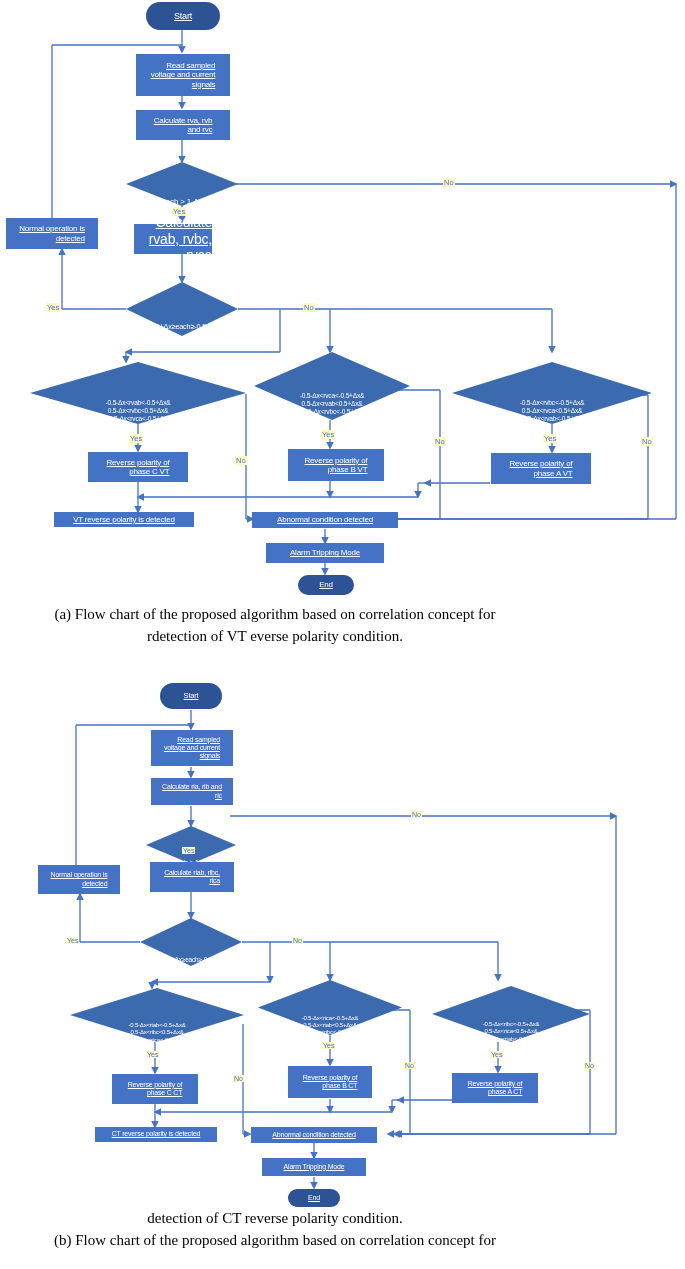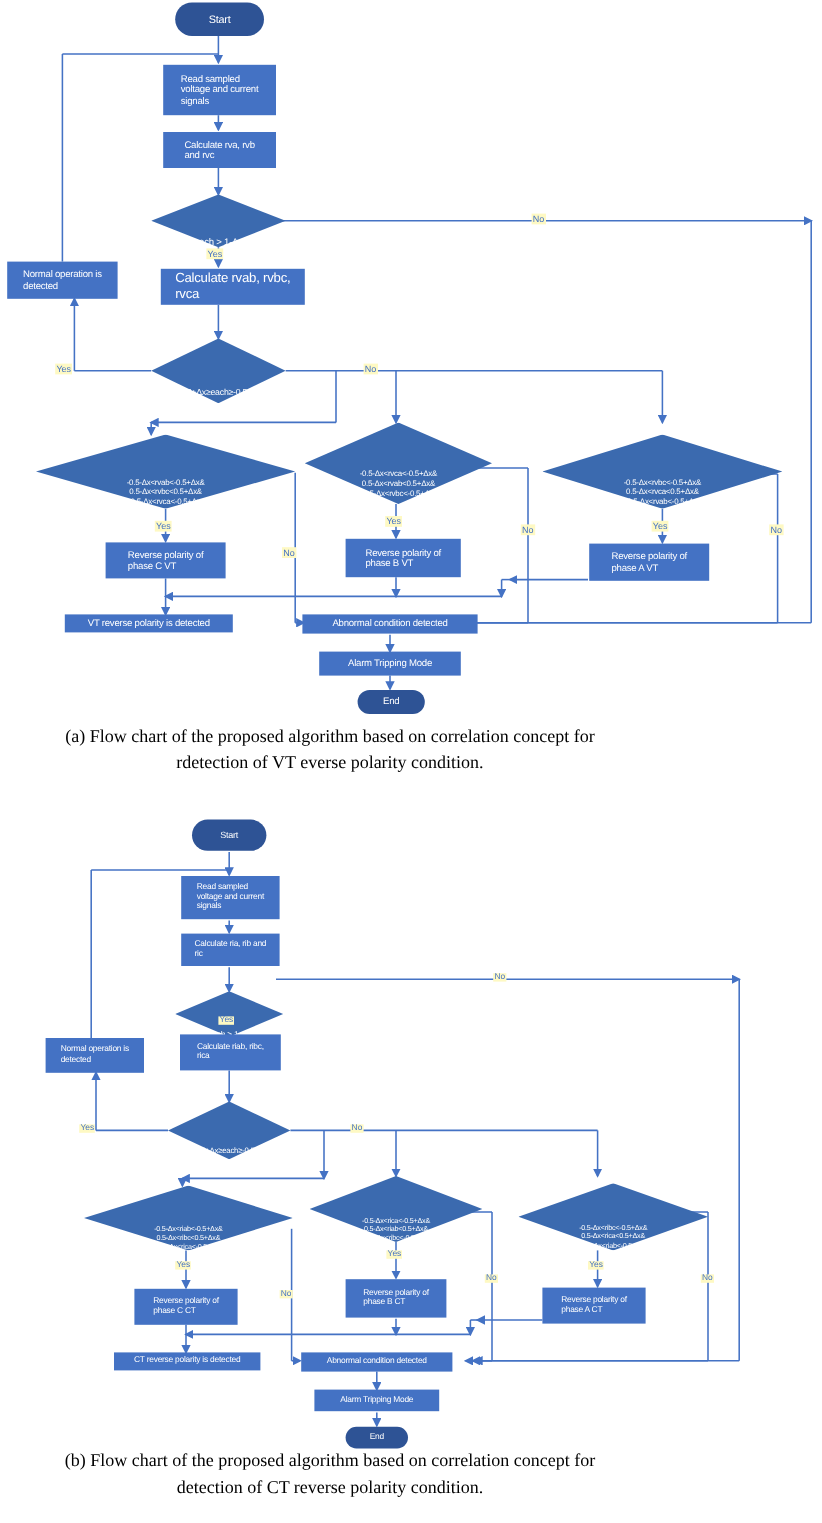--- a/index.html
+++ b/index.html
@@ -17,25 +17,26 @@
   .fc{position:absolute;left:0;top:0;width:685px;height:100%;}
   .fc svg{position:absolute;left:0;top:0;}
 
   
   .node{
     position:absolute;
     box-sizing:border-box;
     display:flex;
     align-items:center;
     justify-content:center;
-    text-align:left;
+    text-align:right;
     color:#ffffff;
     line-height:1.18;
     white-space:pre-line;
     letter-spacing:-0.2px;
+    text-decoration:underline;
   }
   .proc{
     background:#4472C4;
   }
   .term{
     background:#2E5395;
     border-radius:999px;
   }
   .diamond-wrap{position:absolute;}
   .diamond-wrap .dshape{
@@ -160,21 +161,21 @@
 and rvc</div>
 
     <div class="diamond-wrap" style="left:126px;top:162px;width:112px;height:44px;">
       <div class="dshape"></div>
       <div class="dtext" style="font-size:8px;">each &gt; 1-Δy</div>
     </div>
 
     <div class="node proc" style="left:6px;top:218px;width:92px;height:31px;font-size:8px;">Normal operation is
 detected</div>
 
-    <div class="node proc" style="left:134px;top:224px;width:120px;height:30px;font-size:11px;">Calculate rvab, rvbc,
+    <div class="node proc" style="left:134px;top:224px;width:78px;height:30px;font-size:14px;">Calculate rvab, rvbc,
 rvca</div>
 
     <div class="diamond-wrap" style="left:126px;top:282px;width:112px;height:54px;">
       <div class="dshape"></div>
       <div class="dtext" style="font-size:7.3px;">-0.5+Δx≥each≥-0.5-Δx</div>
     </div>
 
     <div class="diamond-wrap" style="left:30px;top:362px;width:216px;height:62px;">
       <div class="dshape"></div>
       <div class="dtext" style="font-size:6.6px;">-0.5-Δx&lt;rvab&lt;-0.5+Δx&amp;
@@ -367,15 +368,15 @@
     <div class="elabel" style="left:146px;top:371px;font-size:7px;">Yes</div>
     <div class="elabel" style="left:233px;top:395px;font-size:7px;">No</div>
     <div class="elabel" style="left:322px;top:362px;font-size:7px;">Yes</div>
     <div class="elabel" style="left:404px;top:382px;font-size:7px;">No</div>
     <div class="elabel" style="left:490px;top:371px;font-size:7px;">Yes</div>
     <div class="elabel" style="left:584px;top:382px;font-size:7px;">No</div>
   </div>
 </div>
 
 <div class="caption" id="cap-b">
+  <span class="cap-line">detection of CT reverse polarity condition.</span>
   <span class="cap-line">(b) Flow chart of the proposed algorithm based on correlation concept for</span>
-  <span class="cap-line">detection of CT reverse polarity condition.</span>
 </div>
 
 </body></html>

